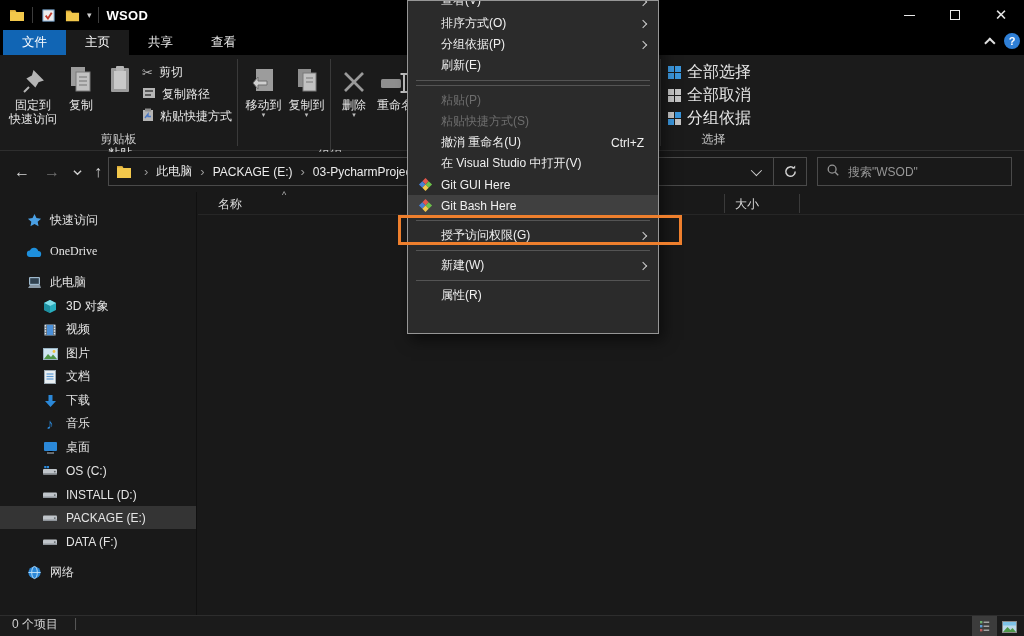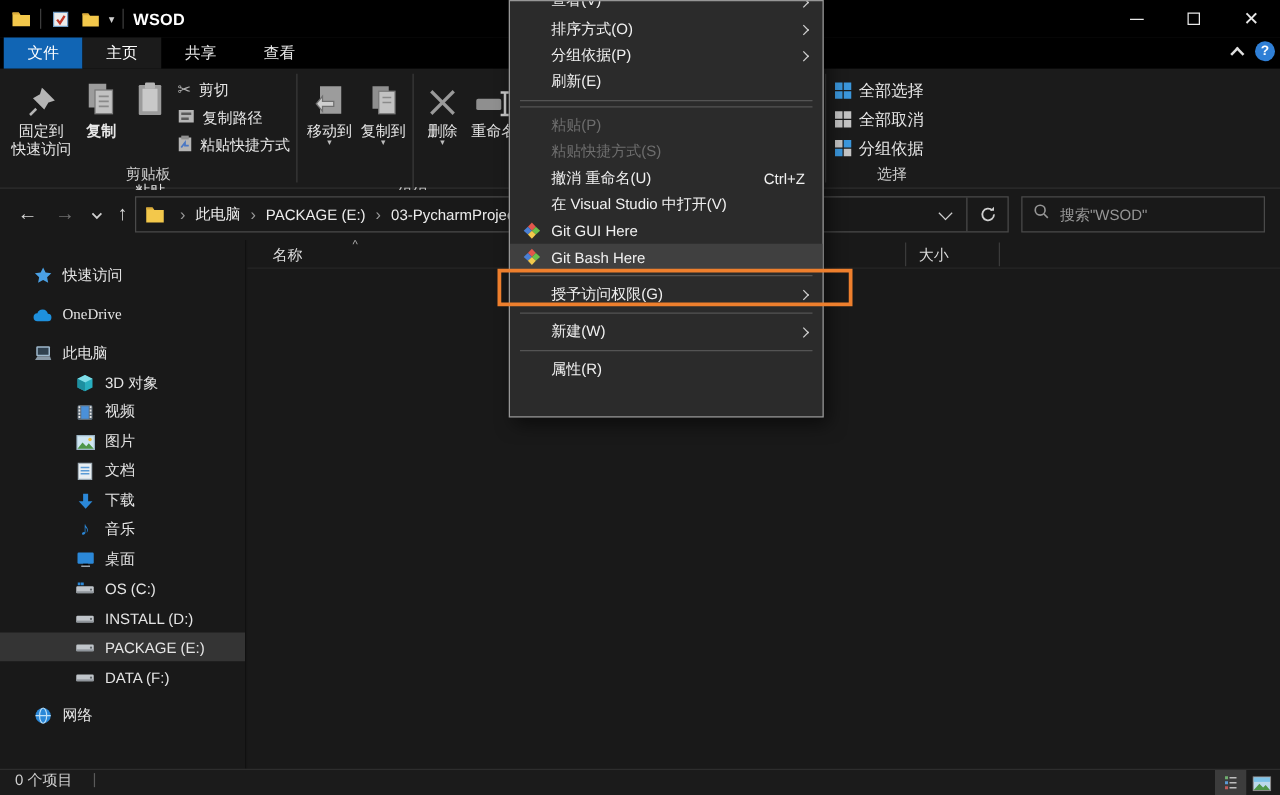--- a/index.html
+++ b/index.html
@@ -30,42 +30,42 @@
   .helpdot { width:16px; height:16px; border-radius:50%; background:#2f7fd6; color:#fff; font-size:11px; font-weight:700; display:flex; align-items:center; justify-content:center; }
 
   
   .ribbon { position:absolute; left:0; top:55px; width:1024px; height:96px; background:#1b1b1b; border-bottom:1px solid #2e2e2e; }
   .grp-label { position:absolute; bottom:3px; left:0; width:100%; text-align:center; color:#c9c9c9; font-size:12px; }
   .vsep { position:absolute; top:4px; bottom:4px; width:1px; background:#3a3a3a; }
   .rbig { position:absolute; top:4px; display:flex; flex-direction:column; align-items:center; color:#e6e6e6; font-size:12px; line-height:14px; text-align:center; }
   .rbig .ricon { height:36px; display:flex; align-items:flex-end; justify-content:center; margin-bottom:3px; }
   .tiny-drop { color:#bdbdbd; font-size:7px; line-height:6px; }
   .rsmall { display:flex; align-items:center; gap:6px; height:22px; color:#e6e6e6; font-size:12px; white-space:nowrap; }
-  .selrow { display:flex; align-items:center; gap:6px; height:23px; color:#e6e6e6; font-size:13px; white-space:nowrap; }
+  .selrow { display:flex; align-items:center; gap:6px; height:23px; color:#e6e6e6; font-size:16px; white-space:nowrap; }
   .sq4 { display:grid; grid-template-columns:6px 6px; grid-template-rows:6px 6px; gap:1px; }
   .sq4 span { width:6px; height:6px; }
 
   
   .navbar { position:absolute; left:0; top:152px; width:1024px; height:40px; background:#191919; }
   .navarrow { position:absolute; top:0; height:40px; display:flex; align-items:center; justify-content:center; color:#d6d6d6; font-size:16px; }
   .addrbox { position:absolute; left:108px; top:5px; width:699px; height:29px; border:1px solid #4a4a4a; background:#191919; display:flex; align-items:center; }
   .crumb { display:flex; align-items:center; color:#ececec; font-size:12px; white-space:nowrap; }
   .crumbsep { color:#9a9a9a; font-size:13px; padding:0 8px; }
   .addr-right { position:absolute; right:0; top:0; height:27px; display:flex; align-items:center; }
   .addr-chev { width:8px; height:8px; border-right:1.5px solid #cfcfcf; border-bottom:1.5px solid #cfcfcf; transform:rotate(45deg) translateY(-2px); margin-right:14px; }
   .addr-rsep { width:1px; height:27px; background:#4a4a4a; }
   .refreshbtn { width:32px; height:27px; display:flex; align-items:center; justify-content:center; }
   .searchbox { position:absolute; left:817px; top:5px; width:195px; height:29px; border:1px solid #4a4a4a; background:#191919; display:flex; align-items:center; padding:0 8px; gap:8px; }
   .searchbox input { flex:1; background:transparent; border:none; outline:none; color:#bdbdbd; font-size:12px; font-family:inherit; }
   .searchbox input::placeholder { color:#969696; opacity:1; }
 
   
   .sidebar { position:absolute; left:0; top:192px; width:197px; height:423px; background:#191919; border-right:1px solid #101010; overflow:hidden; }
   .sitem { display:flex; align-items:center; gap:8px; height:23px; color:#e4e4e4; font-size:12px; padding-left:26px; white-space:nowrap; }
-  .sitem.child { padding-left:60px; }
+  .sitem.child { padding-left:42px; }
   .sitem.sel { background:#343434; }
   .sicon { width:16px; height:16px; flex:0 0 16px; display:flex; align-items:center; justify-content:center; }
   .mt8{margin-top:8px;font-family:Liberation Serif, serif;} .mt1{margin-top:1px;} .mt17{margin-top:17px;}
 
   .main { position:absolute; left:198px; top:192px; width:826px; height:423px; background:#191919; }
   .colhead { position:absolute; top:0; left:0; width:100%; height:23px; border-bottom:1px solid #262626; color:#dcdcdc; font-size:12px; }
   .col-name { position:absolute; left:20px; top:4px; }
   .sortcaret { position:absolute; left:84px; top:-2px; color:#b5b5b5; font-size:9px; }
   .col-size { position:absolute; left:537px; top:4px; }
   .colline { position:absolute; top:2px; height:19px; width:1px; background:#3a3a3a; }
@@ -153,21 +153,21 @@
           <svg width="24" height="26" viewBox="0 0 24 26">
               <g stroke="#b5b5b5" stroke-width="2" fill="#b5b5b5">
                 <path d="M13 3l8 8-4 1.2L14.2 17l-7.2-7.2L11.8 7z"></path>
                 <line x1="8" y1="18" x2="3" y2="23"></line>
               </g>
             </svg>
         </span>
         <span>固定到</span>
         <span>快速访问</span>
       </div>
-      <div class="rbig" style="left:62px;width:38px;font-weight:bold;">
+      <div class="rbig" style="left:62px;width:38px;">
         <span class="ricon">
           <svg width="26" height="30" viewBox="0 0 26 30">
               <rect x="3" y="2" width="14" height="19" fill="#9c9c9c"></rect>
               <rect x="8" y="7" width="14" height="19" fill="#c2c2c2" stroke="#7a7a7a"></rect>
               <g stroke="#8a8a8a" stroke-width="1.4">
                 <line x1="11" y1="12" x2="19" y2="12"></line>
                 <line x1="11" y1="16" x2="19" y2="16"></line>
                 <line x1="11" y1="20" x2="19" y2="20"></line>
               </g>
             </svg>

